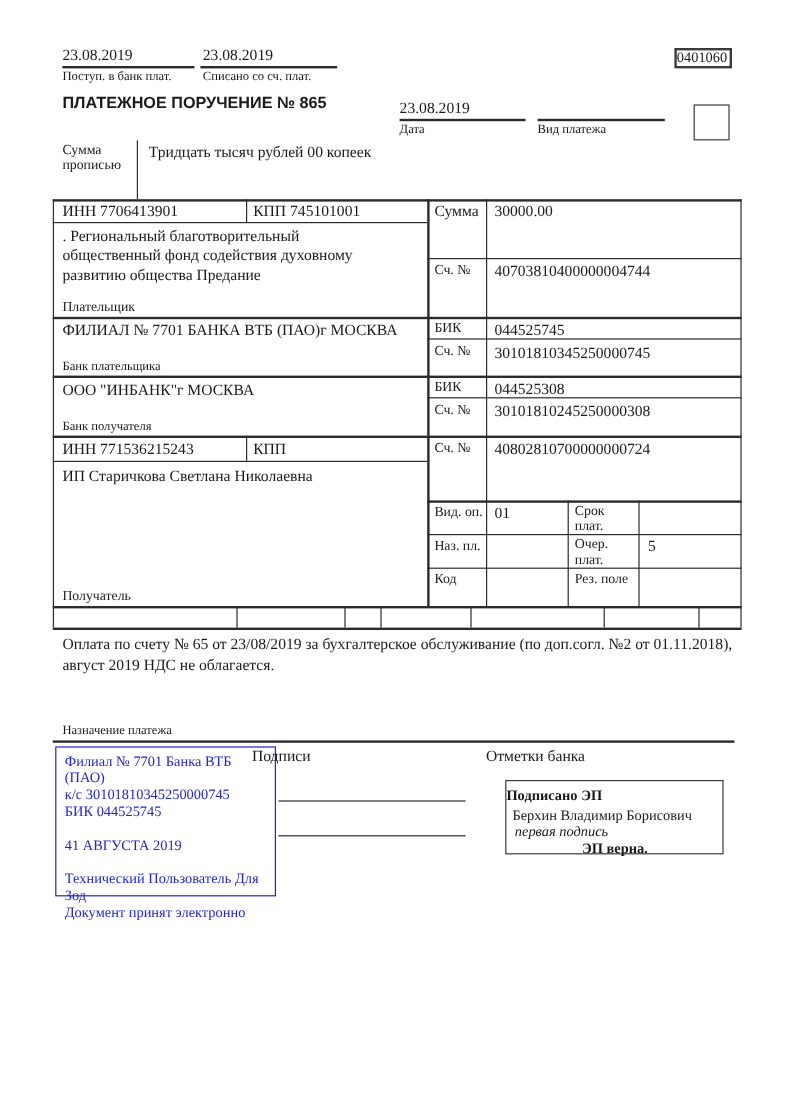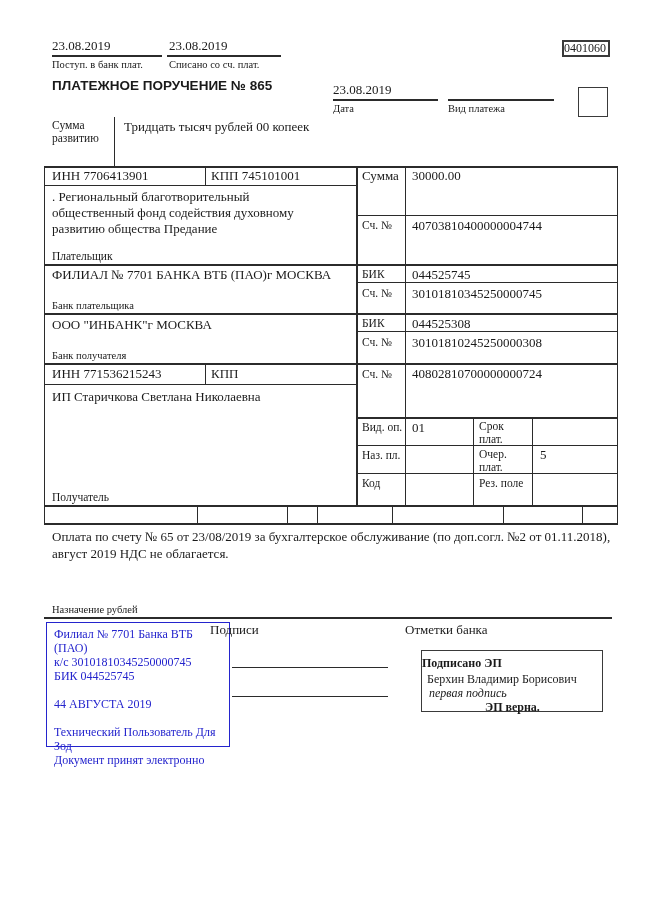--- a/index.html
+++ b/index.html
@@ -38,21 +38,21 @@
   <div class="box ctr t12" style="left:562px;top:40px;width:48px;height:17px;border-width:2px;line-height:13px">0401060</div>
 
   <div class="abs sans b" style="left:52px;top:78px;font-size:13.5px">ПЛАТЕЖНОЕ ПОРУЧЕНИЕ № 865</div>
   <div class="abs t13" style="left:333px;top:82px">23.08.2019</div>
   <div class="hl hl2" style="left:333px;top:99px;width:105px"></div>
   <div class="abs t10" style="left:333px;top:103px">Дата</div>
   <div class="hl hl2" style="left:448px;top:99px;width:106px"></div>
   <div class="abs t10" style="left:448px;top:103px">Вид платежа</div>
   <div class="box" style="left:578px;top:87px;width:30px;height:30px"></div>
 
-  <div class="abs t11" style="left:52px;top:119px;width:58px">Сумма развитию</div>
+  <div class="abs t11" style="left:52px;top:119px;width:58px">Сумма прописью</div>
   <div class="vl" style="left:114px;top:117px;height:49px"></div>
   <div class="abs t13" style="left:124px;top:119px">Тридцать тысяч рублей 00 копеек</div>
 
   <div class="hl hl2" style="left:44px;top:166px;width:574px"></div>
   <div class="hl" style="left:44px;top:185px;width:312px"></div>
   <div class="hl" style="left:356px;top:215px;width:262px"></div>
   <div class="hl hl2" style="left:44px;top:264px;width:574px"></div>
   <div class="hl" style="left:356px;top:282px;width:262px"></div>
   <div class="hl hl2" style="left:44px;top:313px;width:574px"></div>
   <div class="hl" style="left:356px;top:331px;width:262px"></div>
@@ -117,29 +117,29 @@
   <div class="abs t11" style="left:362px;top:449px">Наз. пл.</div>
   <div class="abs t11" style="left:479px;top:448px;width:46px">Очер. плат.</div>
   <div class="abs t13" style="left:540px;top:447px">5</div>
   <div class="abs t11" style="left:362px;top:477px">Код</div>
   <div class="abs t11" style="left:479px;top:477px;width:52px">Рез. поле</div>
   <div class="abs t11" style="left:52px;top:491px">Получатель</div>
 
   <div class="abs t13" style="left:52px;top:529px">Оплата по счету № 65 от 23/08/2019 за бухгалтерское обслуживание (по доп.согл. №2 от 01.11.2018),</div>
   <div class="abs t13" style="left:52px;top:546px">август 2019 НДС не облагается.</div>
 
-  <div class="abs t10" style="left:52px;top:604px">Назначение рублей</div>
+  <div class="abs t10" style="left:52px;top:604px">Назначение платежа</div>
   <div class="hl hl2" style="left:44px;top:617px;width:568px"></div>
 
   <div class="stampbox" style="left:46px;top:622px;width:184px;height:125px">
     <div>Филиал № 7701 Банка ВТБ (ПАО)</div>
     <div>к/с 30101810345250000745</div>
     <div>БИК 044525745</div>
     <div style="height:14px"></div>
-    <div>44 АВГУСТА 2019</div>
+    <div>41 АВГУСТА 2019</div>
     <div style="height:14px"></div>
     <div>Технический Пользователь Для</div>
     <div>Зод</div>
     <div>Документ принят электронно</div>
   </div>
 
   <div class="abs t13 ctr" style="left:210px;top:622px;width:160px">Подписи</div>
   <div class="hl" style="left:232px;top:667px;width:156px"></div>
   <div class="hl" style="left:232px;top:696px;width:156px"></div>
 

